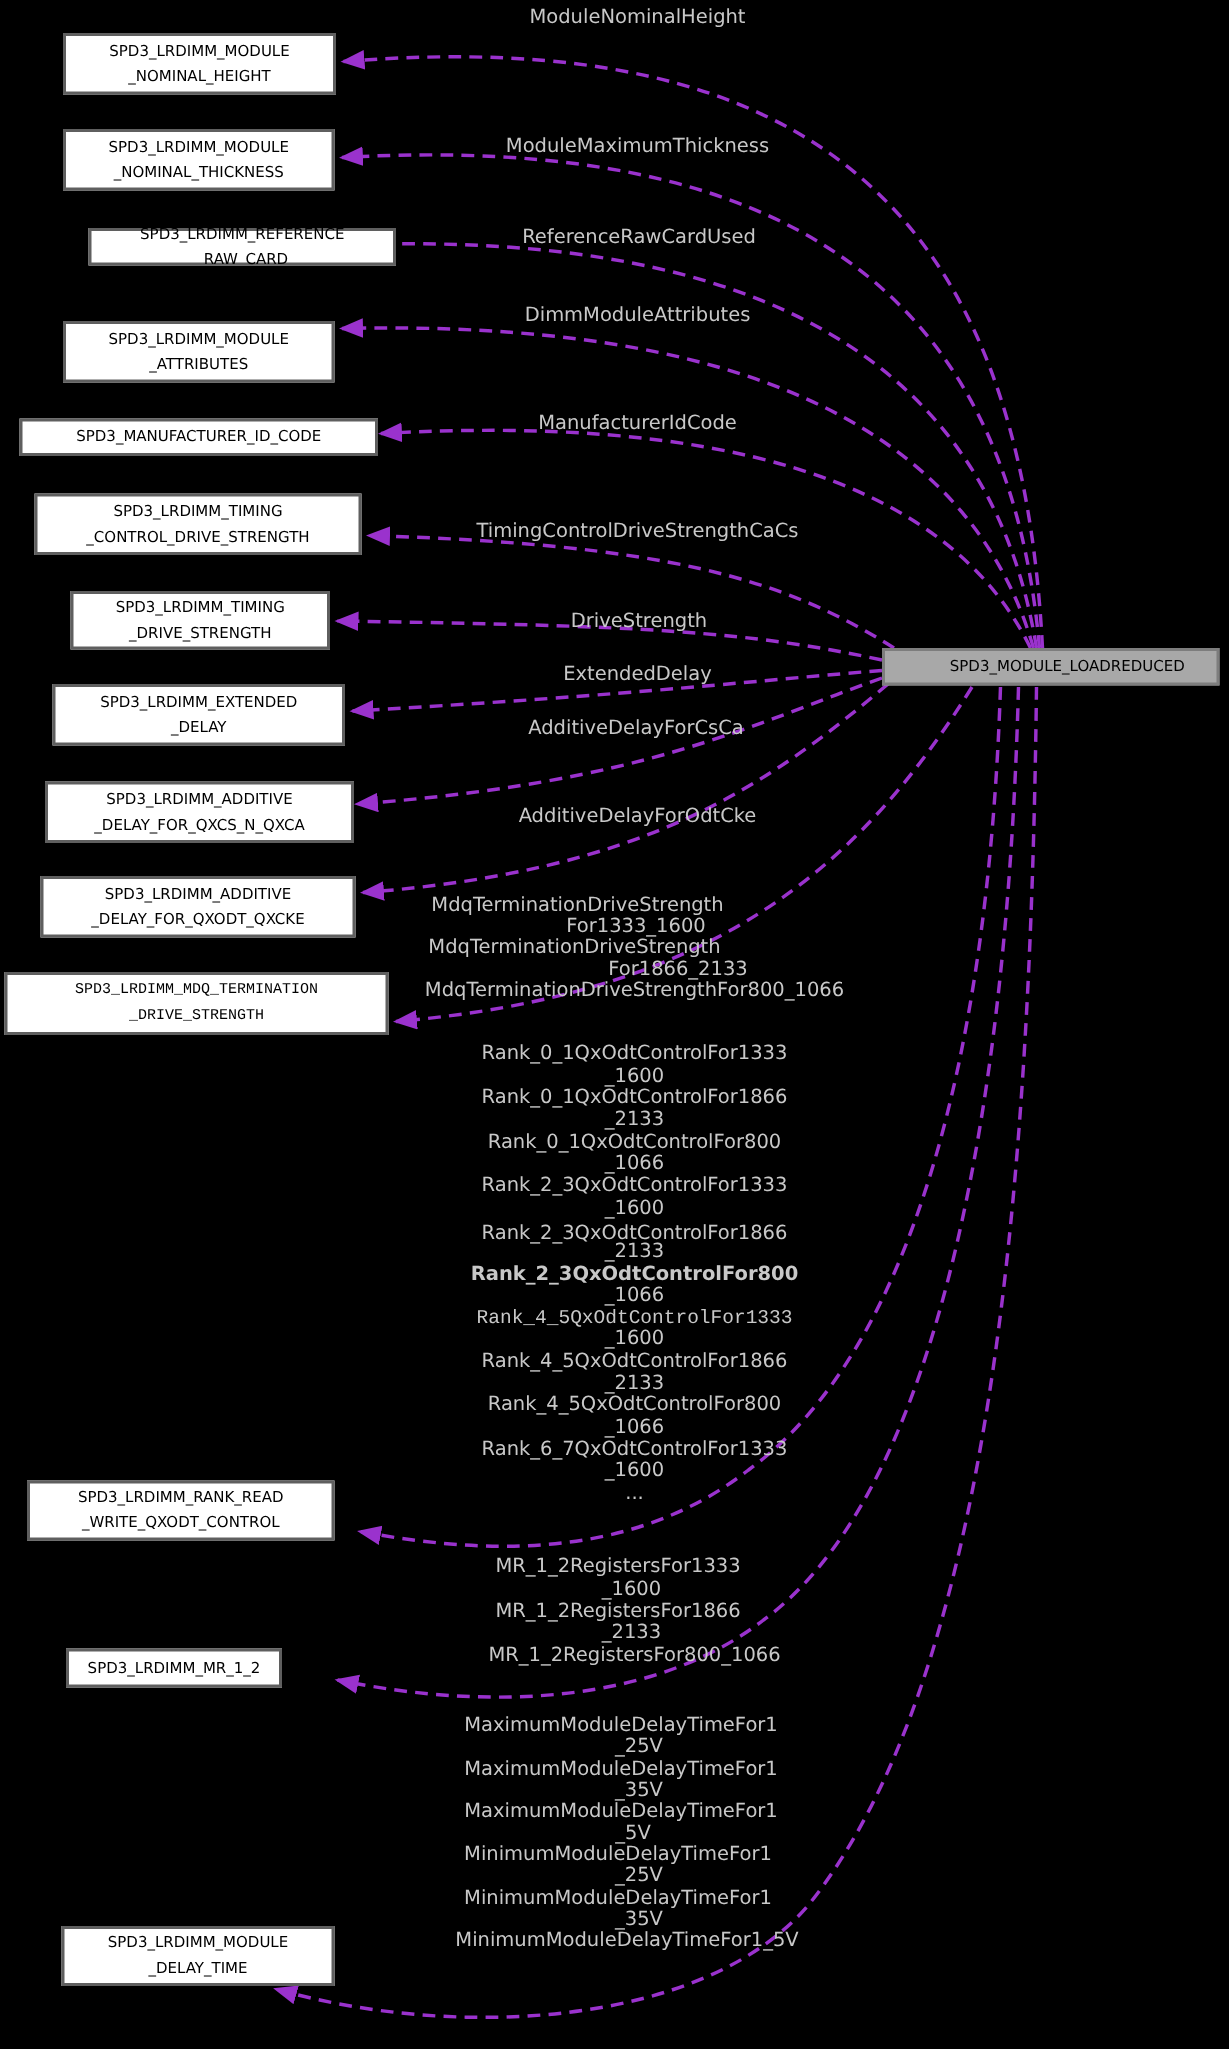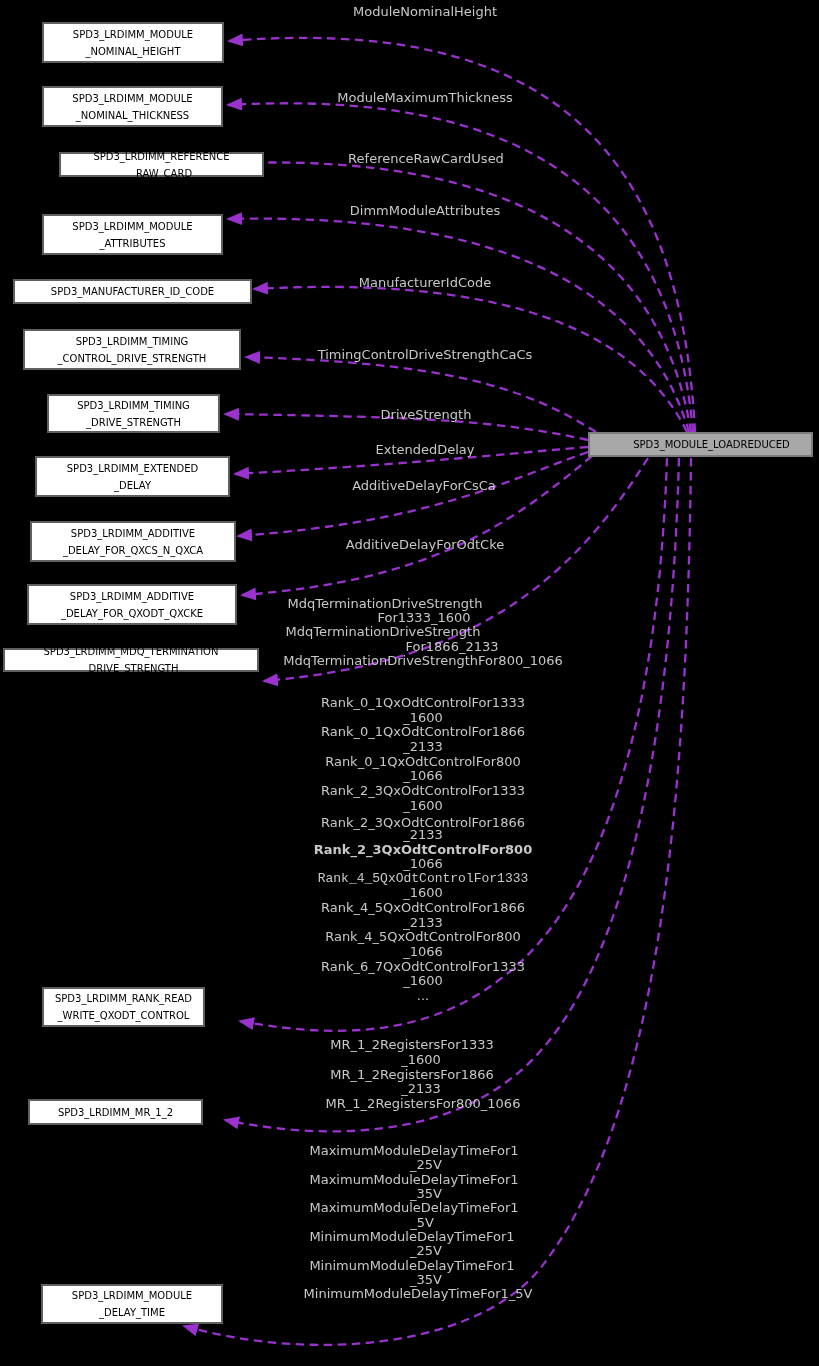--- a/index.html
+++ b/index.html
@@ -88,29 +88,29 @@
       <div>_DELAY</div>
     </div>
     <div class="node" style="left: 30px; top: 521px; width: 206px; height: 41px;">
       <div>SPD3_LRDIMM_ADDITIVE</div>
       <div>_DELAY_FOR_QXCS_N_QXCA</div>
     </div>
     <div class="node" style="left: 27px; top: 584px; width: 210px; height: 41px;">
       <div>SPD3_LRDIMM_ADDITIVE</div>
       <div>_DELAY_FOR_QXODT_QXCKE</div>
     </div>
-    <div class="node" style="left: 3px; top: 648px; width: 256px; height: 24px;">
+    <div class="node" style="left: 3px; top: 648px; width: 256px; height: 42px; font-family: Liberation Mono, monospace;">
       <div>SPD3_LRDIMM_MDQ_TERMINATION</div>
       <div>_DRIVE_STRENGTH</div>
     </div>
-    <div class="node" style="left: 42px; top: 987px; width: 163px; height: 40px;">
+    <div class="node" style="left: 18px; top: 987px; width: 205px; height: 40px;">
       <div>SPD3_LRDIMM_RANK_READ</div>
       <div>_WRITE_QXODT_CONTROL</div>
     </div>
-    <div class="node" style="left: 28px; top: 1099px; width: 175px; height: 26px;">
+    <div class="node" style="left: 44px; top: 1099px; width: 144px; height: 26px;">
       <div>SPD3_LRDIMM_MR_1_2</div>
     </div>
     <div class="node" style="left: 41px; top: 1284px; width: 182px; height: 40px;">
       <div>SPD3_LRDIMM_MODULE</div>
       <div>_DELAY_TIME</div>
     </div>
     <div class="node central" style="left: 588px; top: 432px; width: 225px; height: 25px;">
       <div>SPD3_MODULE_LOADREDUCED</div>
     </div>
     <div class="edge-label-line" style="left: 425px; top: 5px;">ModuleNominalHeight</div>

